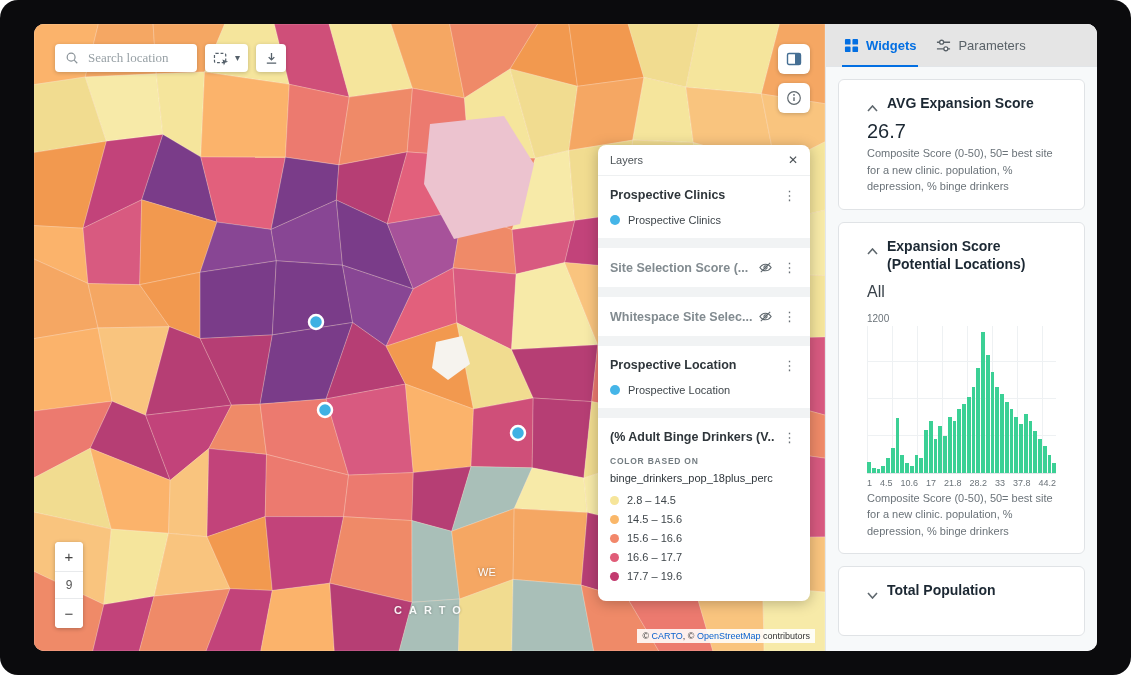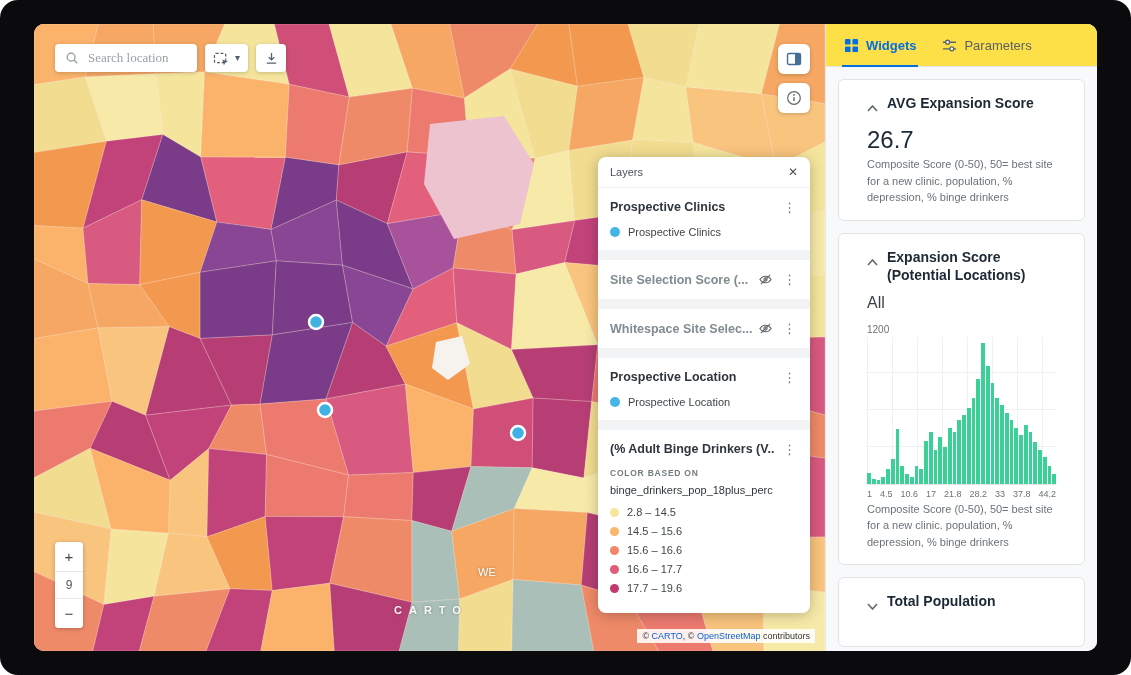--- a/index.html
+++ b/index.html
@@ -22,52 +22,52 @@
   .icon-btn{display:flex;align-items:center;justify-content:center;background:#fff;border-radius:4px;box-shadow:0 1px 4px rgba(0,0,0,.2);width:30px;height:28px;cursor:pointer;}
   .map-right{position:absolute;top:20px;right:15px;display:flex;flex-direction:column;gap:9px;z-index:6;}
   .map-right .icon-btn{width:32px;height:30px;border-radius:6px;}
   .zoomctl{position:absolute;left:21px;bottom:23px;width:28px;background:#fff;border-radius:4px;box-shadow:0 1px 4px rgba(0,0,0,.25);display:flex;flex-direction:column;align-items:stretch;z-index:6;overflow:hidden;}
   .zoomctl .zbtn{height:29px;display:flex;align-items:center;justify-content:center;font-size:15px;color:#444;cursor:pointer;background:#fff;}
   .zoomctl .zlevel{height:28px;display:flex;align-items:center;justify-content:center;font-size:12px;color:#555;border-top:1px solid #e8eaec;border-bottom:1px solid #e8eaec;}
   .attribution{position:absolute;right:10px;bottom:8px;background:rgba(255,255,255,.88);font-size:9px;color:#333;padding:2px 5px;z-index:7;white-space:nowrap;}
   .attribution .lnk{color:#0b62ce;cursor:pointer;}
 
   
-  .layers-panel{position:absolute;top:133px;right:15px;width:212px;max-height:485px;background:#fff;border-radius:8px;box-shadow:0 2px 14px rgba(0,0,0,.25);overflow:hidden;z-index:8;}
+  .layers-panel{position:absolute;top:121px;right:15px;width:212px;max-height:485px;background:#fff;border-radius:8px;box-shadow:0 2px 14px rgba(0,0,0,.25);overflow:hidden;z-index:8;}
   .lp-head{display:flex;align-items:center;justify-content:space-between;padding:9px 12px;border-bottom:1px solid #eef0f1;}
   .lp-title{font-size:11px;color:#4c5257;}
   .lp-close{font-size:12px;color:#4c5257;cursor:pointer;line-height:1;}
   .lsec{padding:12px;}
   .lrow{display:flex;align-items:center;justify-content:space-between;gap:6px;}
   .ltitle{font-size:12.5px;font-weight:600;color:#2f363b;white-space:nowrap;overflow:hidden;flex:1;}
   .ltitle.dim{color:#828b90;font-weight:700;}
   .licons{display:flex;align-items:center;gap:8px;flex:none;}
   .kebab{font-size:13px;color:#697076;cursor:pointer;line-height:1;padding:0 2px;}
   .lleg{display:flex;align-items:center;gap:8px;margin-top:12px;}
   .dot{width:10px;height:10px;border-radius:50%;flex:none;}
   .dot.sm{width:9px;height:9px;}
   .lleglbl{font-size:11px;color:#3f464b;}
   .sep{height:10px;background:#f1f3f4;}
   .cbo{font-size:8.5px;font-weight:700;letter-spacing:.09em;color:#737c81;margin:12px 0 6px;}
   .fieldname{font-size:11px;color:#2f363b;margin-bottom:10px;}
   .range-row{display:flex;align-items:center;gap:8px;margin:7px 0;}
 
   
   .sidebar{width:272px;height:627px;background:#f7f9fa;display:flex;flex-direction:column;border-left:1px solid #e4e7e9;flex:none;}
-  .tabs{display:flex;gap:26px;padding:0 18px;background:#fde047;border-bottom:1px solid #e2e5e8;height:43px;align-items:stretch;flex:none;}
+  .tabs{display:flex;gap:20px;padding:0 18px;background:#e5e5e5;border-bottom:1px solid #e2e5e8;height:43px;align-items:stretch;flex:none;}
   .tab{display:flex;align-items:center;gap:7px;font-size:13px;position:relative;cursor:pointer;}
   .tab.active{color:#036fe2;font-weight:700;}
   .tab.active::after{content:"";position:absolute;left:-2px;right:-2px;bottom:-1px;height:2px;background:#036fe2;}
   .tab.inactive{color:#5a6268;font-weight:500;}
   .cards{padding:12px;display:flex;flex-direction:column;gap:12px;overflow:hidden;flex:1;}
   .card{background:#fff;border:1px solid #e0e3e6;border-radius:6px;padding:14px 28px;flex:none;}
   .card-head{display:flex;align-items:flex-start;gap:9px;cursor:pointer;}
   .chev{margin-top:4px;flex:none;}
   .card-title{font-size:14px;font-weight:700;color:#1c2833;line-height:1.3;}
-  .widget-value{font-size:24px;font-weight:500;color:#1c2833;margin-top:10px;}
+  .widget-value{font-size:20px;font-weight:500;color:#1c2833;margin-top:4px;}
   .widget-desc{font-size:11px;color:#6b7379;line-height:1.5;margin-top:2px;}
   .filter-label{font-size:16px;color:#39424a;margin-top:10px;}
   .ymax{font-size:10px;color:#6b7379;margin:12px 0 2px;}
   .chart{height:148px;display:flex;align-items:flex-end;gap:1px;border-bottom:1px solid #e2e6e9;
     background-image:
       repeating-linear-gradient(to right,#eef1f3 0,#eef1f3 1px,transparent 1px,transparent 25px),
       repeating-linear-gradient(to top,#eef1f3 0,#eef1f3 1px,transparent 1px,transparent 37px);}
   .bar{flex:1;min-height:1px;}
   .xlabels{display:flex;justify-content:space-between;font-size:9px;color:#6b7379;margin-top:4px;}
 </style>

